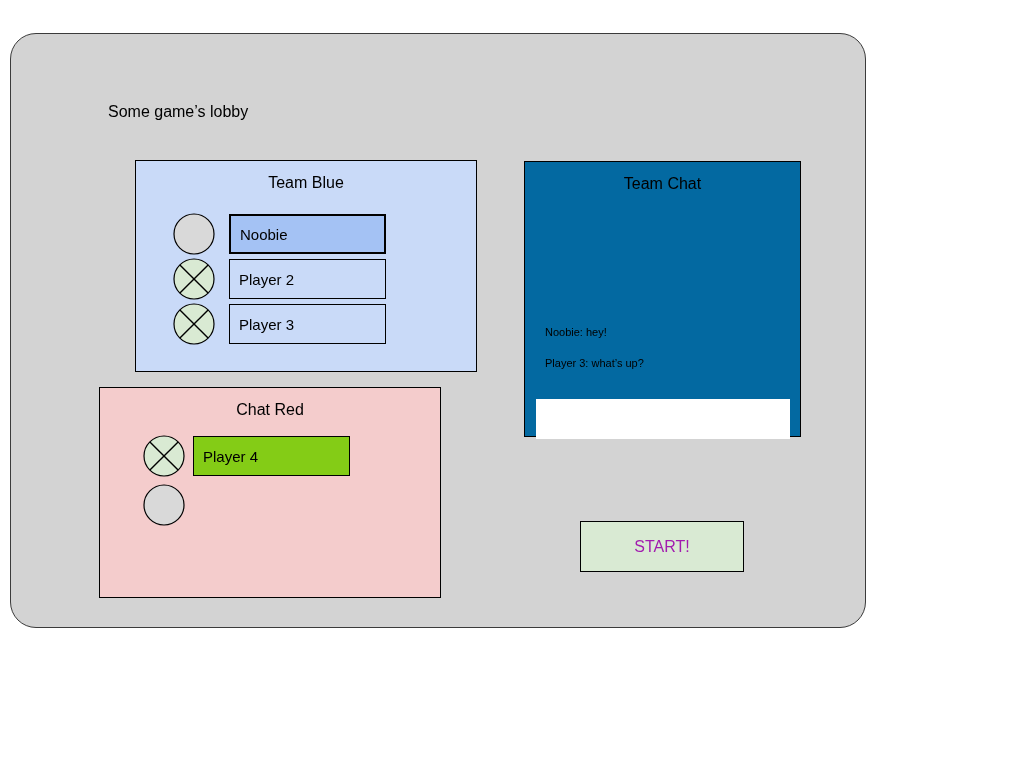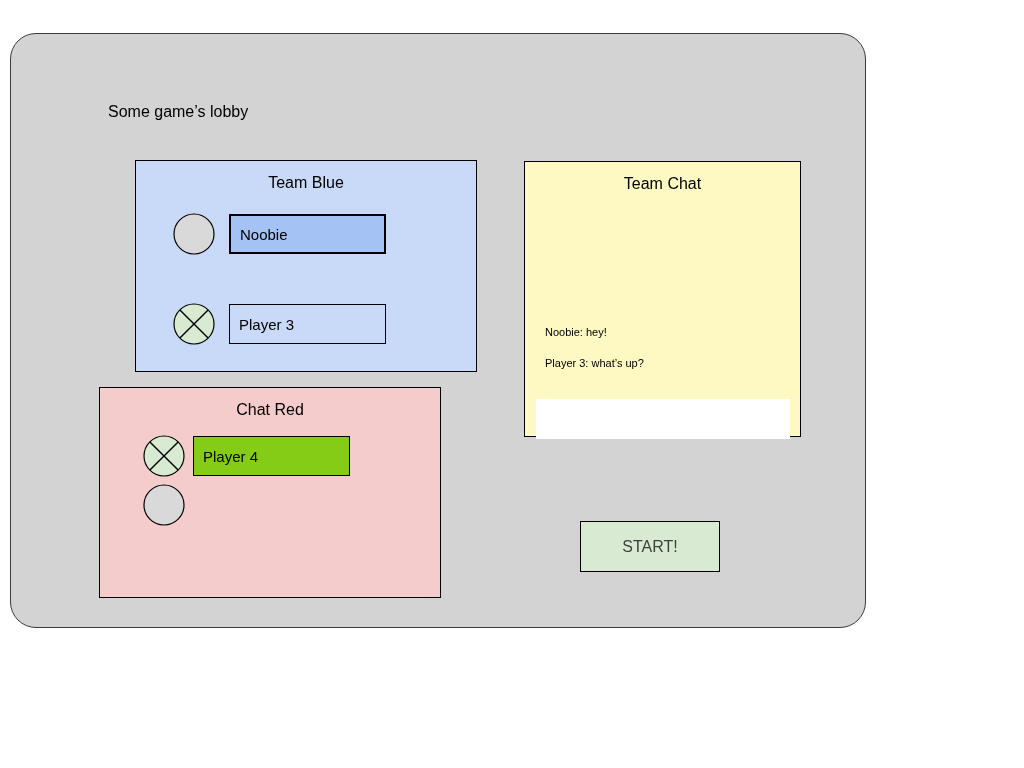--- a/index.html
+++ b/index.html
@@ -106,21 +106,21 @@
   .team-red-panel  .player-slot { background: #84cc16; }
   .player-slot.selected {
     background: #a4c2f4 !important;
     border-width: 2px;
   }
   .team-chat-panel {
     left: 513px;
     top: 127px;
     width: 277px;
     height: 276px;
-    background: #fef9c3;
+    background: #0369a1;
   }
   .chat-messages {
     position: absolute;
     left: 20px;
     top: 155px;
     right: 14px;
   }
   .chat-message {
     font-size: 11px;
     line-height: 31px;
@@ -136,30 +136,30 @@
     border: none;
     outline: none;
     font-family: "Liberation Sans", sans-serif;
     font-size: 15px;
     padding: 0 8px;
   }
   .start-button {
     position: absolute;
     left: 569px;
     top: 487px;
-    width: 140px;
+    width: 164px;
     height: 51px;
     background: #d9ead3;
     border: 1px solid #000000;
     display: flex;
     align-items: center;
     justify-content: center;
     font-size: 16px;
     font-family: "Liberation Sans", sans-serif;
-    color: #404040;
+    color: #a21caf;
     cursor: pointer;
   }
 </style>
 </head>
 <body>
 
 <div class="stage">
   <div class="lobby-window">
 
     <div class="lobby-title">Some game’s lobby</div>
@@ -173,20 +173,32 @@
               <circle cx="21" cy="21" r="20"></circle>
               <line class="x-line" x1="6.9" y1="6.9" x2="35.1" y2="35.1"></line>
               <line class="x-line" x1="35.1" y1="6.9" x2="6.9" y2="35.1"></line>
             </svg>
         </span>
         <div class="player-slot selected">
           <span>Noobie</span>
         </div>
       </div>
 
+      <div class="player-row" style="top:97px">
+        <span class="status-circle ready">
+          <svg viewBox="0 0 42 42">
+              <circle cx="21" cy="21" r="20"></circle>
+              <line class="x-line" x1="6.9" y1="6.9" x2="35.1" y2="35.1"></line>
+              <line class="x-line" x1="35.1" y1="6.9" x2="6.9" y2="35.1"></line>
+            </svg>
+        </span>
+        <div class="player-slot">
+          <span>Player 2</span>
+        </div>
+      </div>
 
       <div class="player-row" style="top:142px">
         <span class="status-circle ready">
           <svg viewBox="0 0 42 42">
               <circle cx="21" cy="21" r="20"></circle>
               <line class="x-line" x1="6.9" y1="6.9" x2="35.1" y2="35.1"></line>
               <line class="x-line" x1="35.1" y1="6.9" x2="6.9" y2="35.1"></line>
             </svg>
         </span>
         <div class="player-slot">

